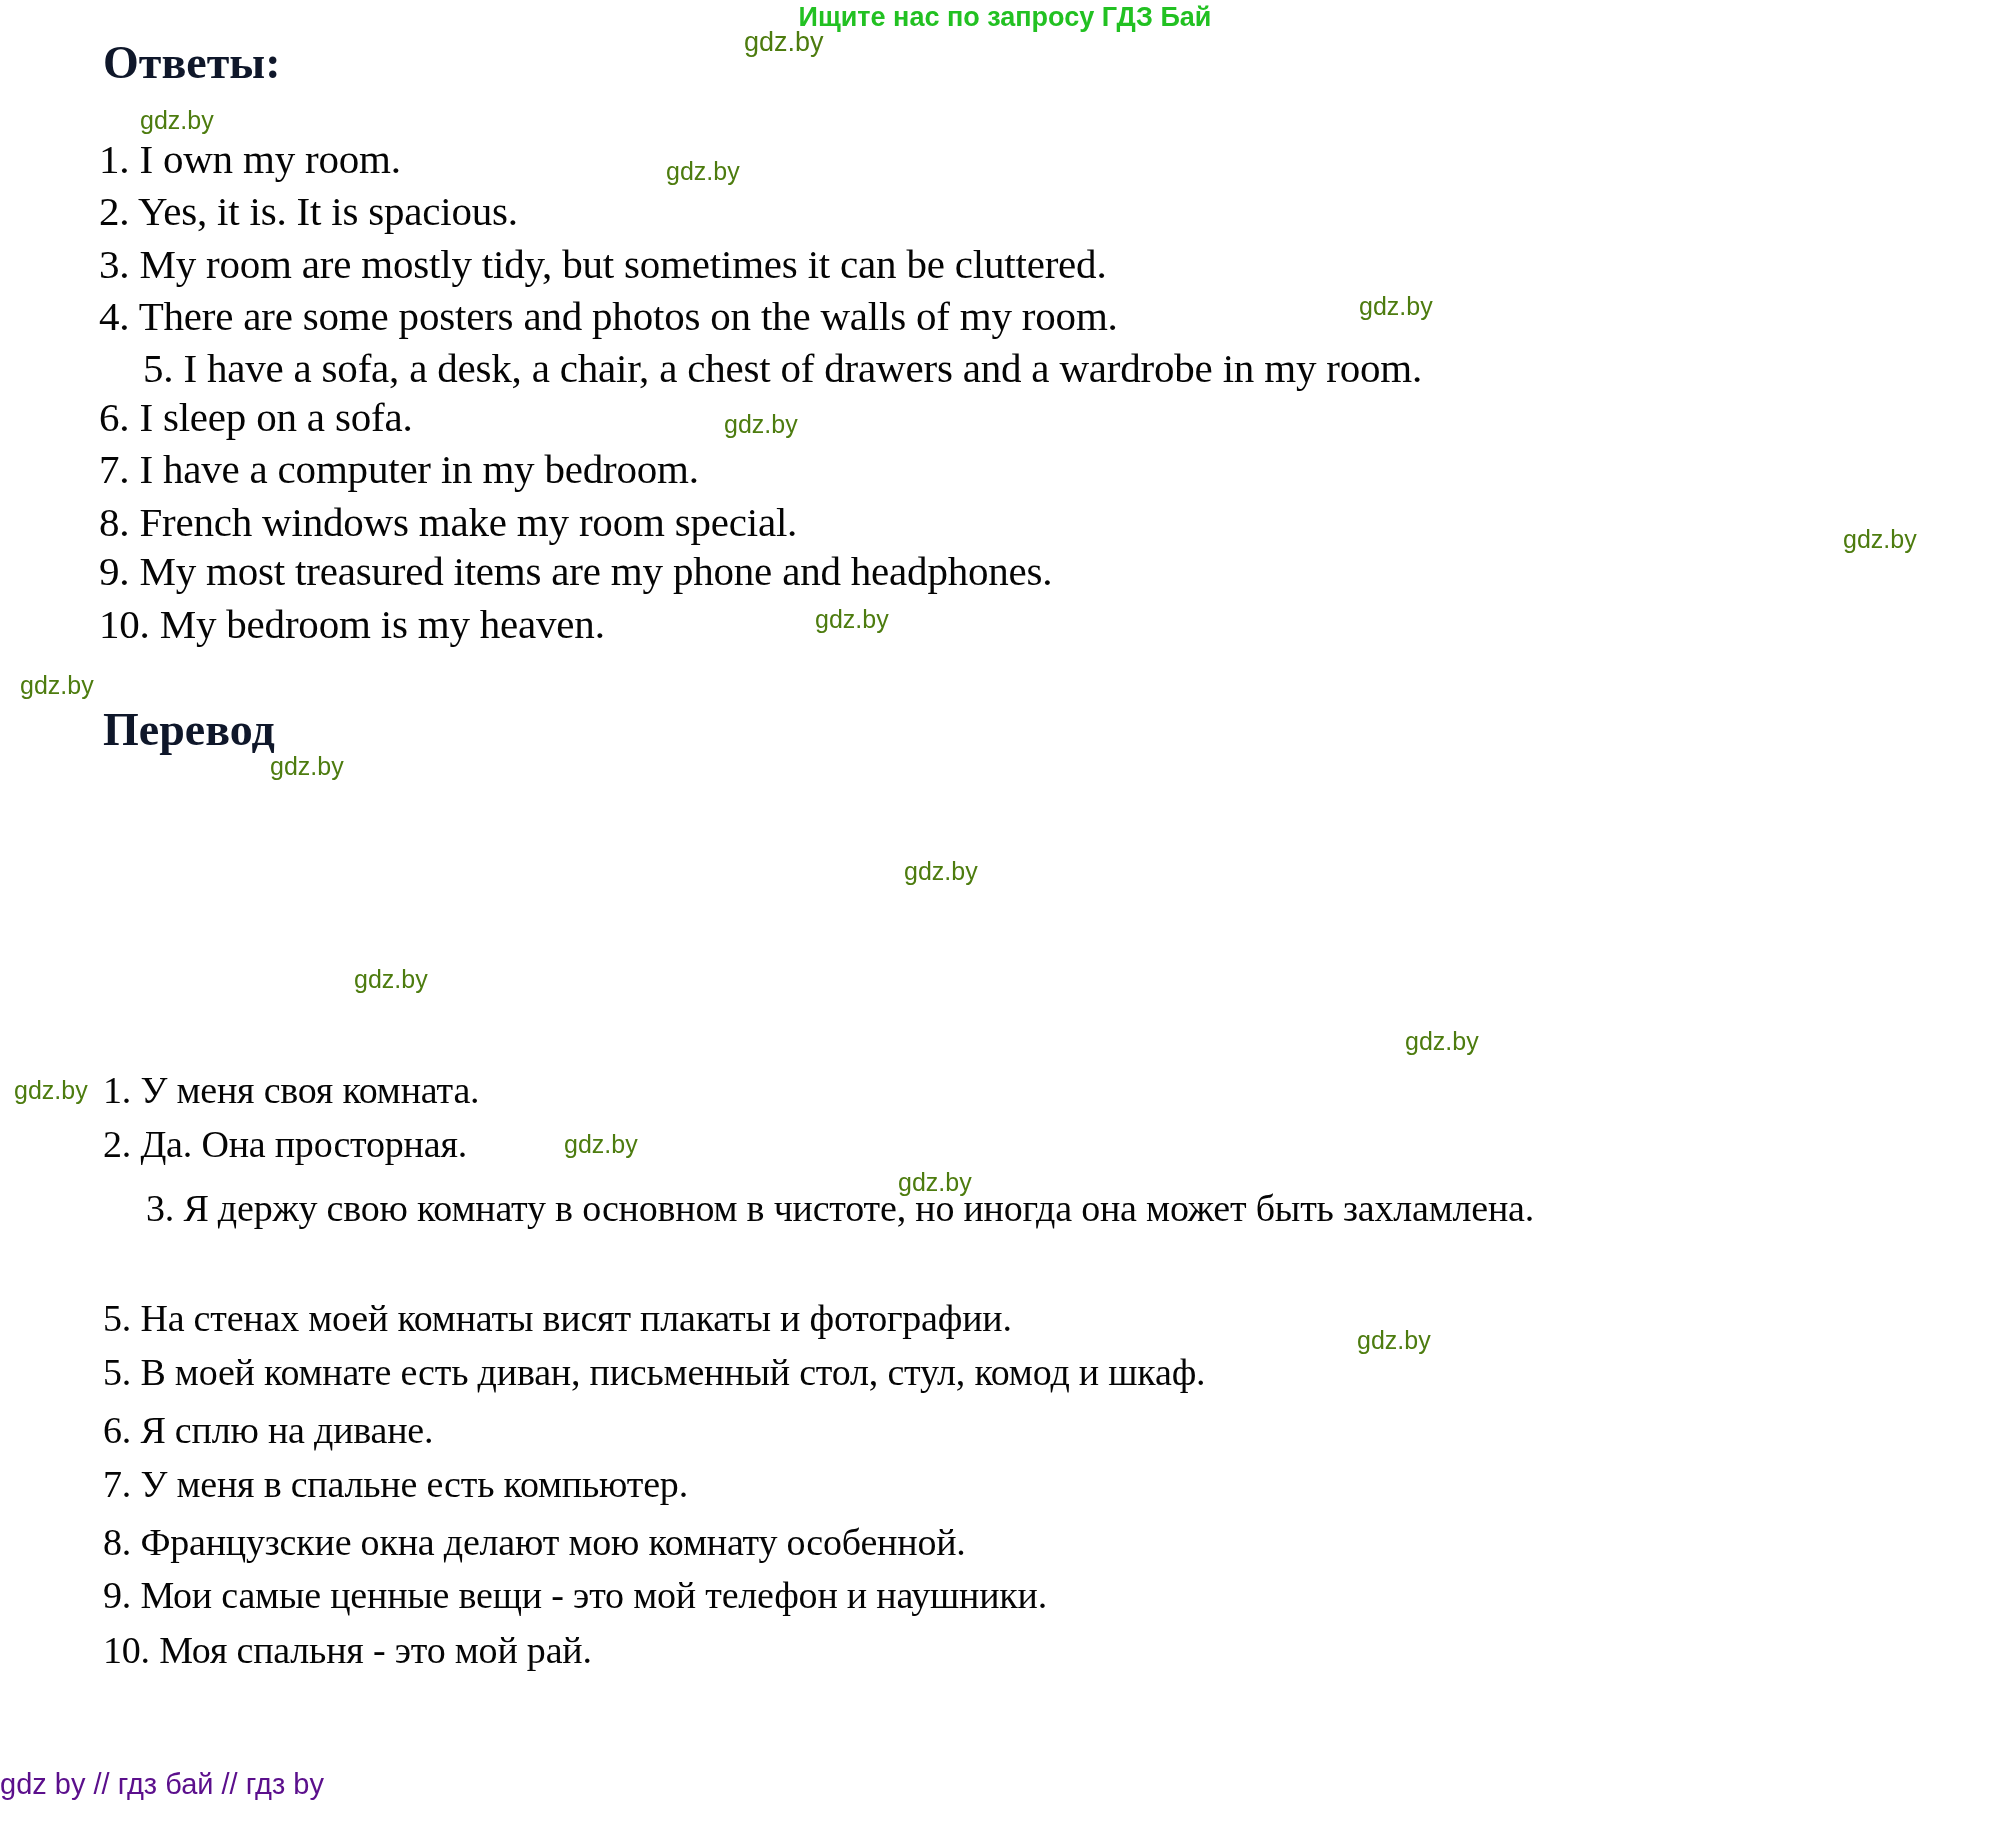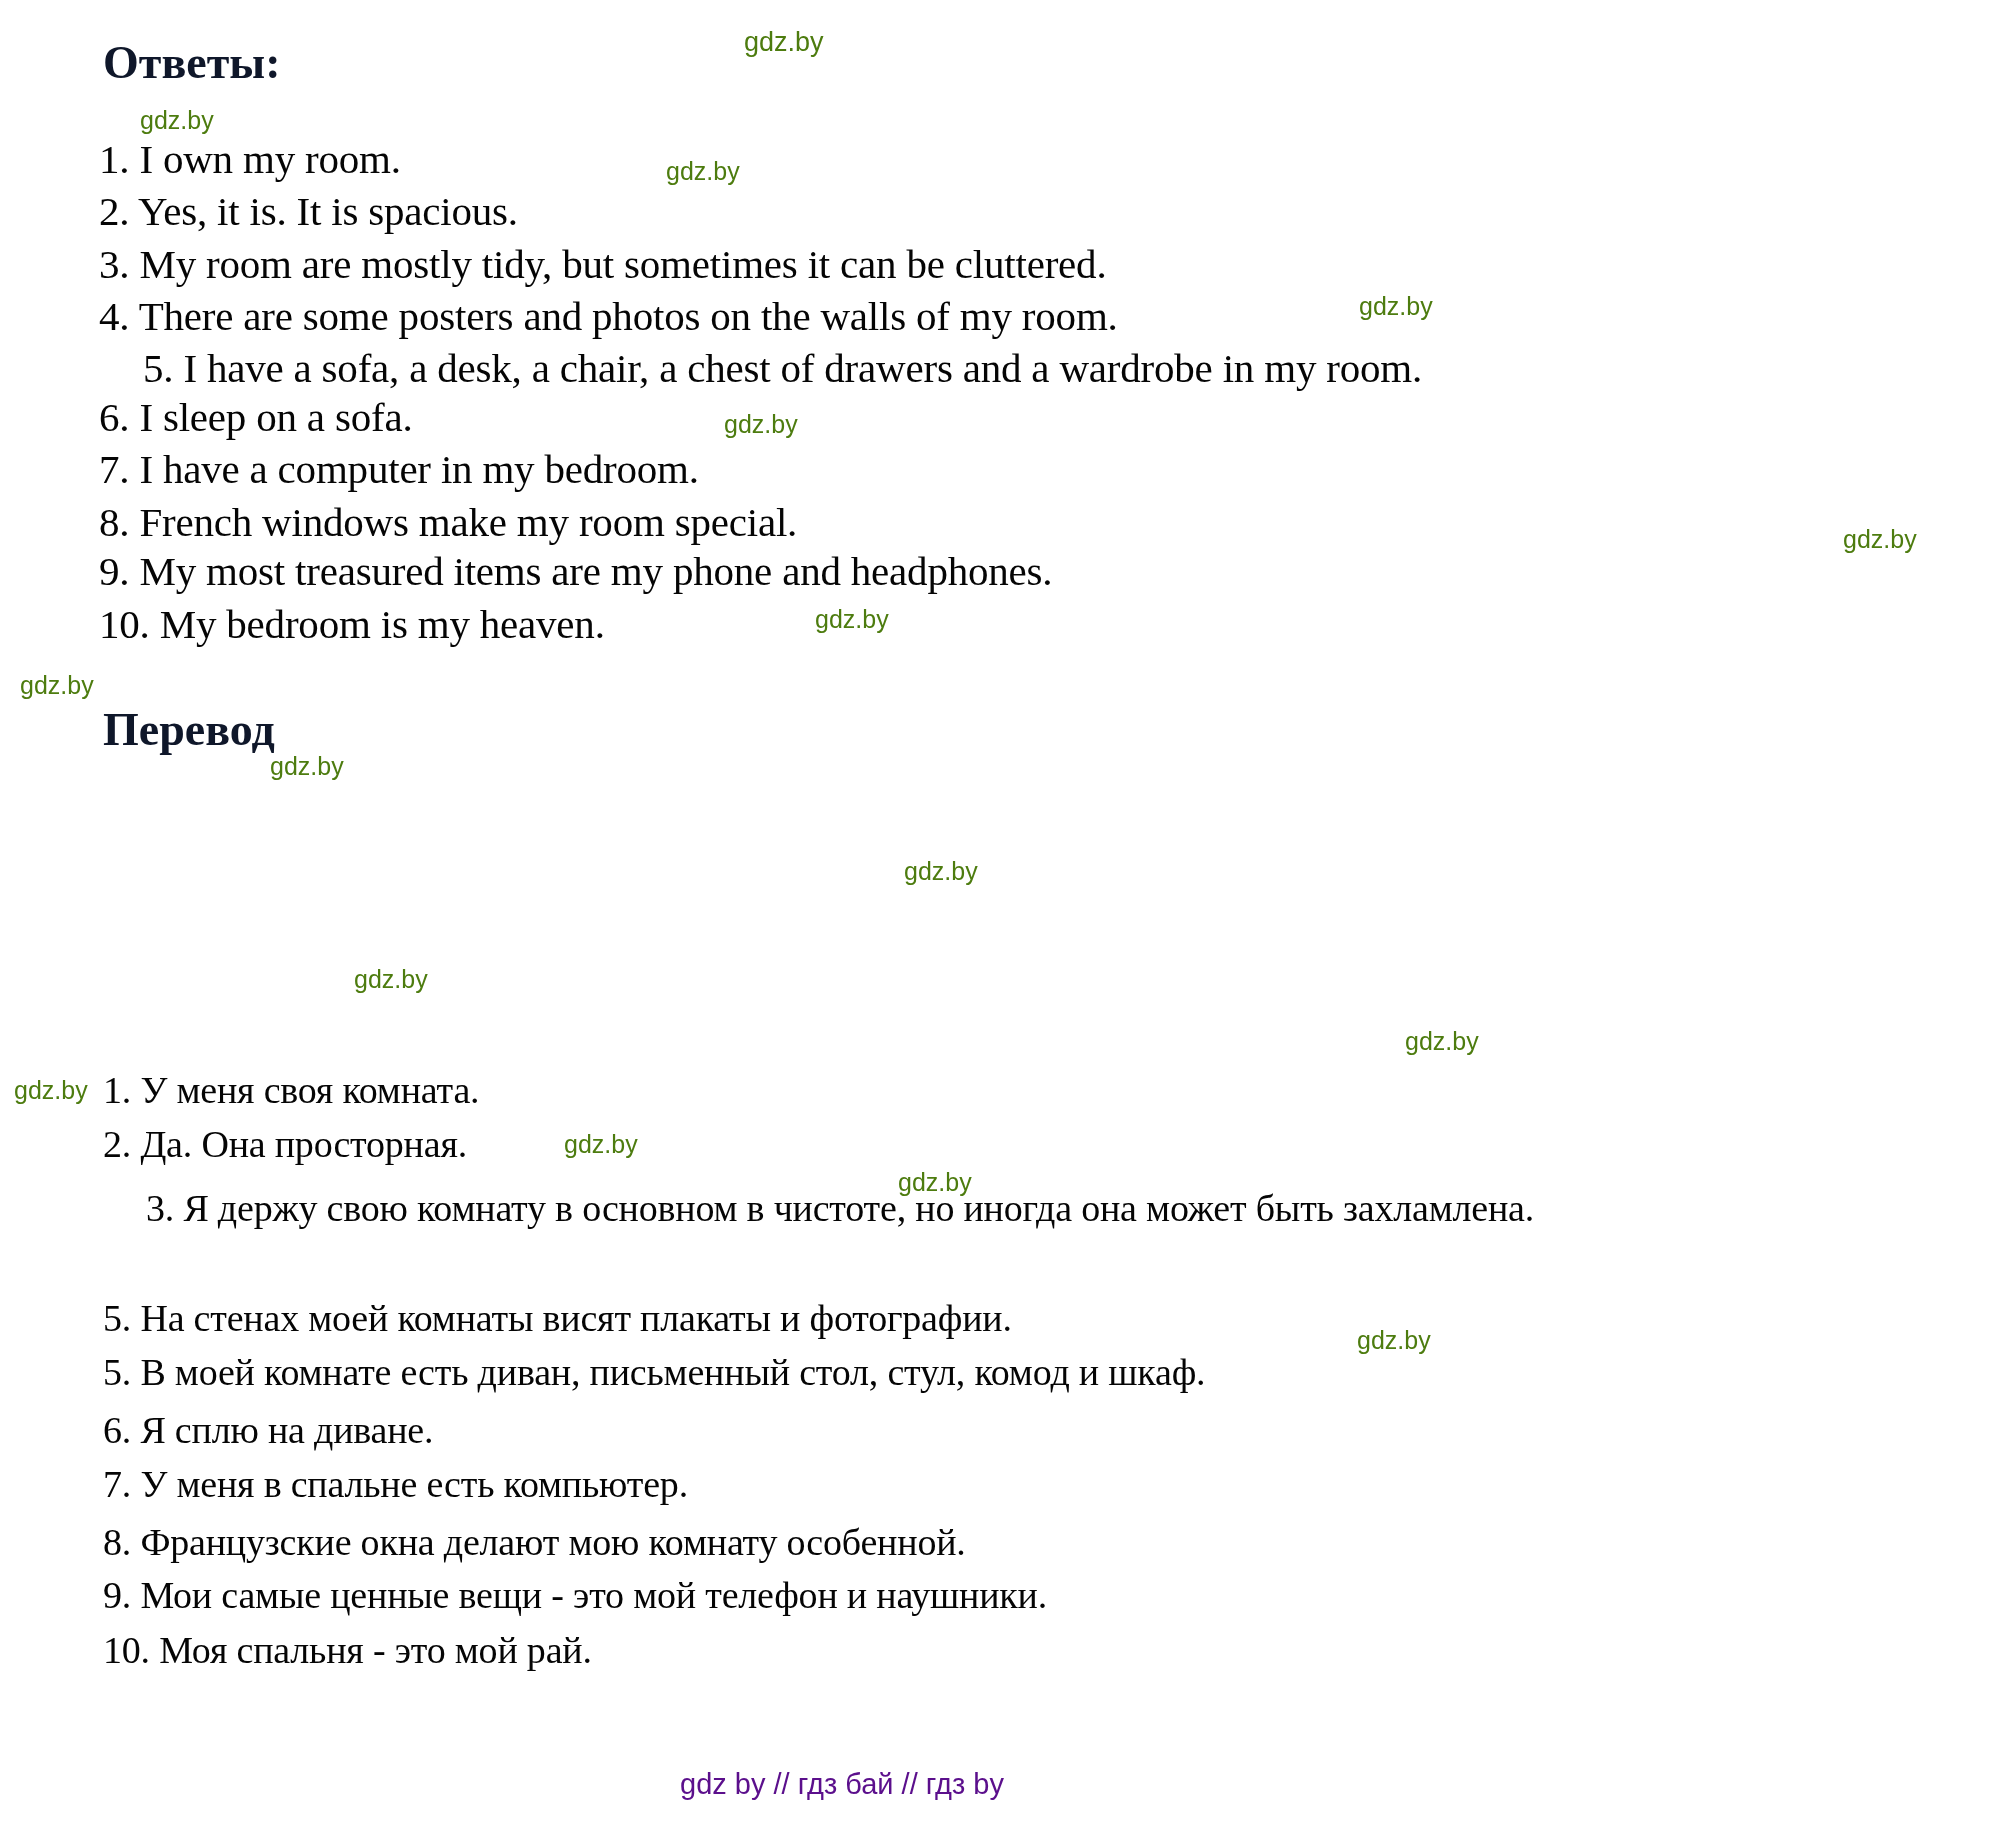--- a/index.html
+++ b/index.html
@@ -89,33 +89,33 @@
     line-height: 1.32;
     padding-left: 34px;
   }
 
   
   #footer-links {
     position: absolute;
     left: 0;
     top: 1768px;
     width: 1684px;
-    text-align: center;
     font-family: "Liberation Sans", "DejaVu Sans", sans-serif;
     font-size: 29px;
     font-weight: 400;
     color: #5b0f8c;
     white-space: nowrap;
   }
 </style>
 </head>
 <body>
 
 <div id="page">
 
+  <div id="promo-banner" class="promo-banner" style="color: rgb(34, 193, 34);">Ищите нас по запросу ГДЗ Бай</div>
 
   <div id="watermark-layer">
       <div class="wm" style="left: 744px; top: 27px; font-size: 27px;">gdz.by</div>
       <div class="wm" style="left: 140px; top: 106px; font-size: 25px;">gdz.by</div>
       <div class="wm" style="left: 666px; top: 157px; font-size: 25px;">gdz.by</div>
       <div class="wm" style="left: 1359px; top: 292px; font-size: 25px;">gdz.by</div>
       <div class="wm" style="left: 724px; top: 410px; font-size: 25px;">gdz.by</div>
       <div class="wm" style="left: 1843px; top: 525px; font-size: 25px;">gdz.by</div>
       <div class="wm" style="left: 815px; top: 605px; font-size: 25px;">gdz.by</div>
       <div class="wm" style="left: 20px; top: 671px; font-size: 25px;">gdz.by</div>

